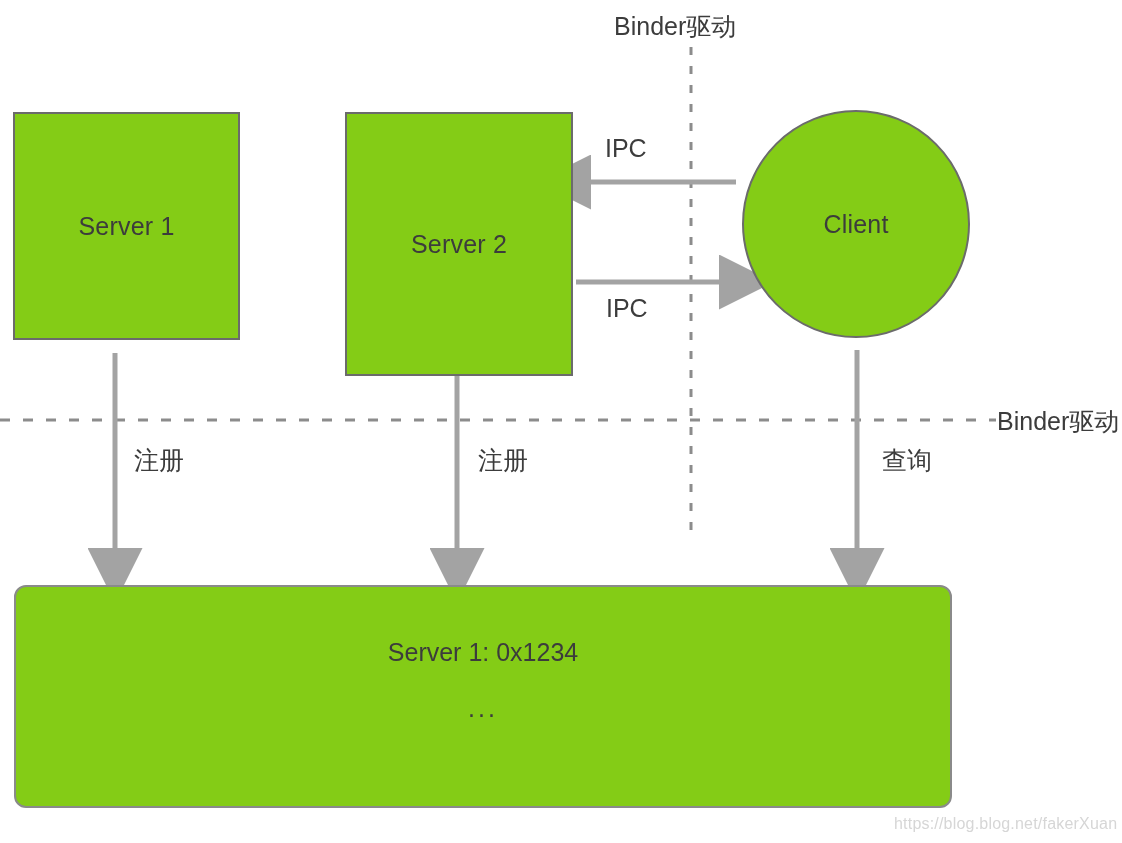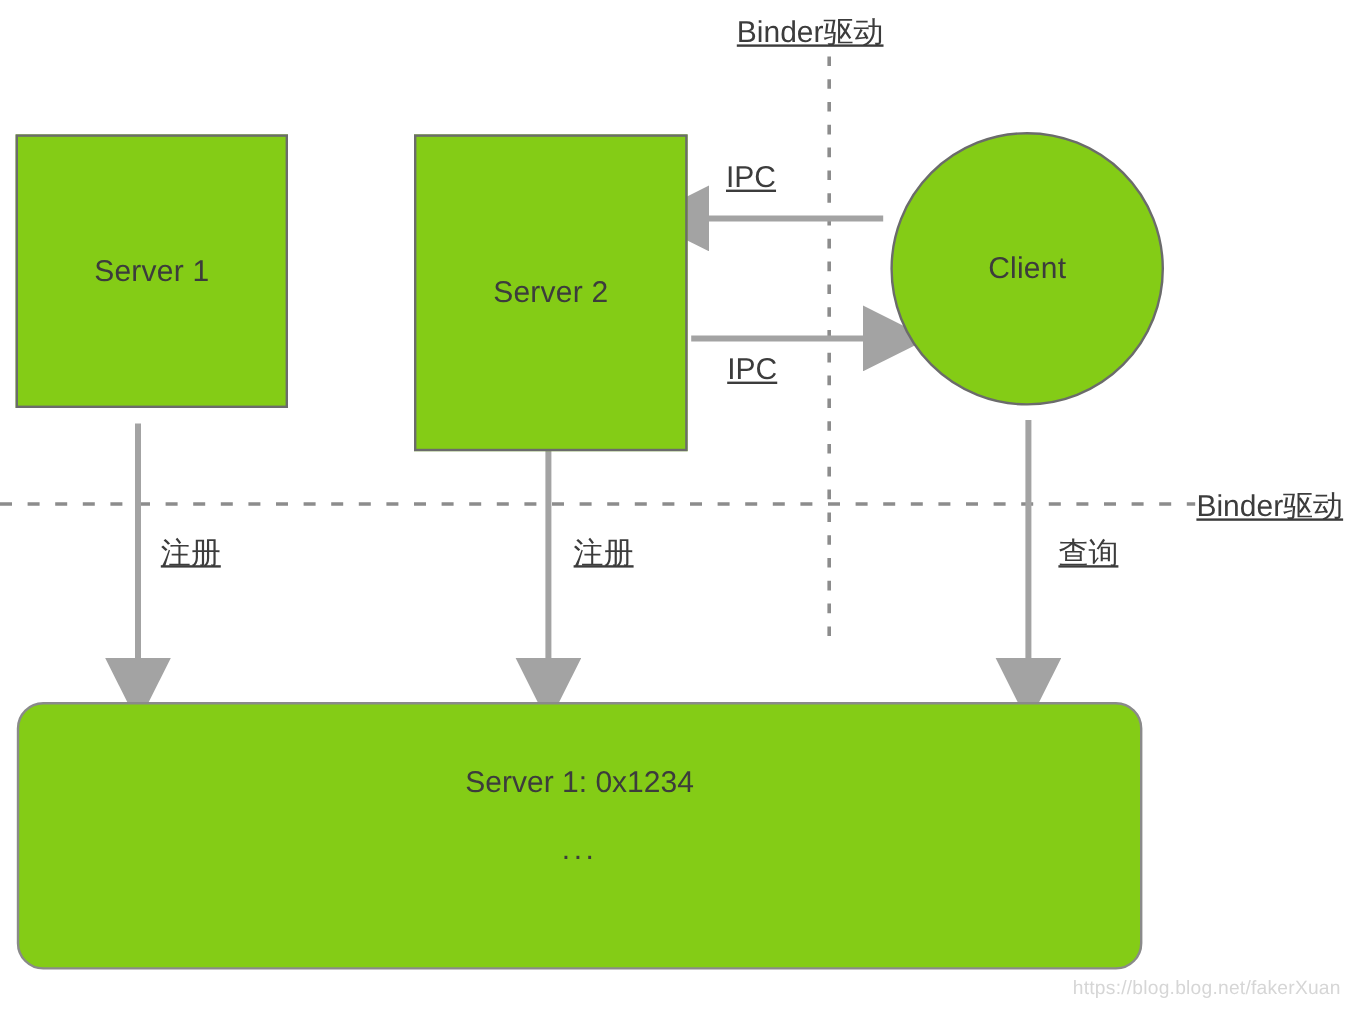--- a/index.html
+++ b/index.html
@@ -71,21 +71,21 @@
     border-radius: 50%;
     border-width: 2px;
     text-align: right;
   }
 
   #node-servicemanager {
     left: 14px;
     top: 585px;
     width: 938px;
     height: 223px;
-    border-radius: 22px;
+    border-radius: 12px;
     border-color: #8a8a8a;
     flex-direction: column;
     justify-content: flex-start;
     padding-top: 48px;
   }
 
   .sm-line {
     font-size: 25px;
     color: #3c3c3c;
     line-height: 35px;
@@ -98,21 +98,20 @@
     margin-top: 24px;
     letter-spacing: 3px;
   }
 
   
   .text-label {
     position: absolute;
     font-size: 25px;
     color: #3c3c3c;
     white-space: nowrap;
-    text-decoration: underline;
   }
 
   #label-binder-top   { left: 614px; top: 10px; }
   #label-binder-right { left: 997px; top: 405px; }
   #label-ipc-top      { left: 605px; top: 134px; }
   #label-ipc-bottom   { left: 606px; top: 294px; }
   #label-register-1   { left: 134px; top: 444px; }
   #label-register-2   { left: 478px; top: 444px; }
   #label-query        { left: 882px; top: 444px; }
 

